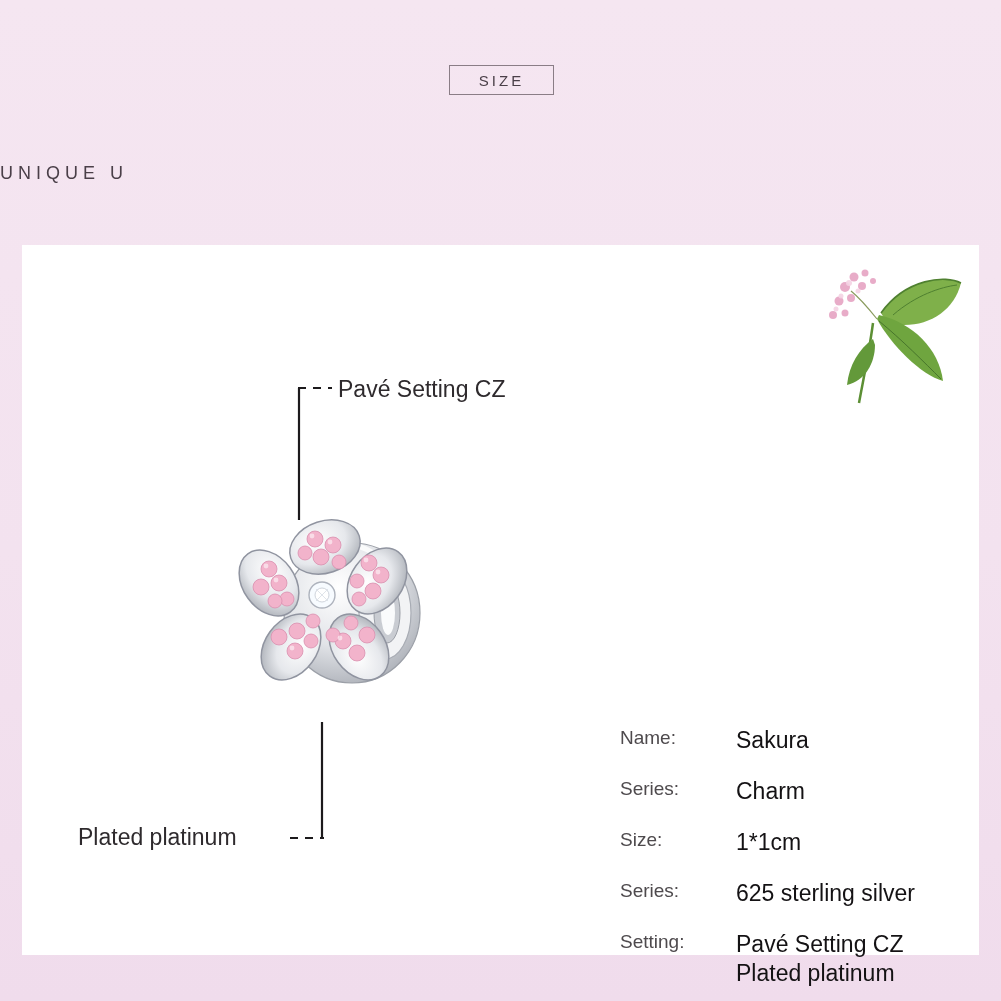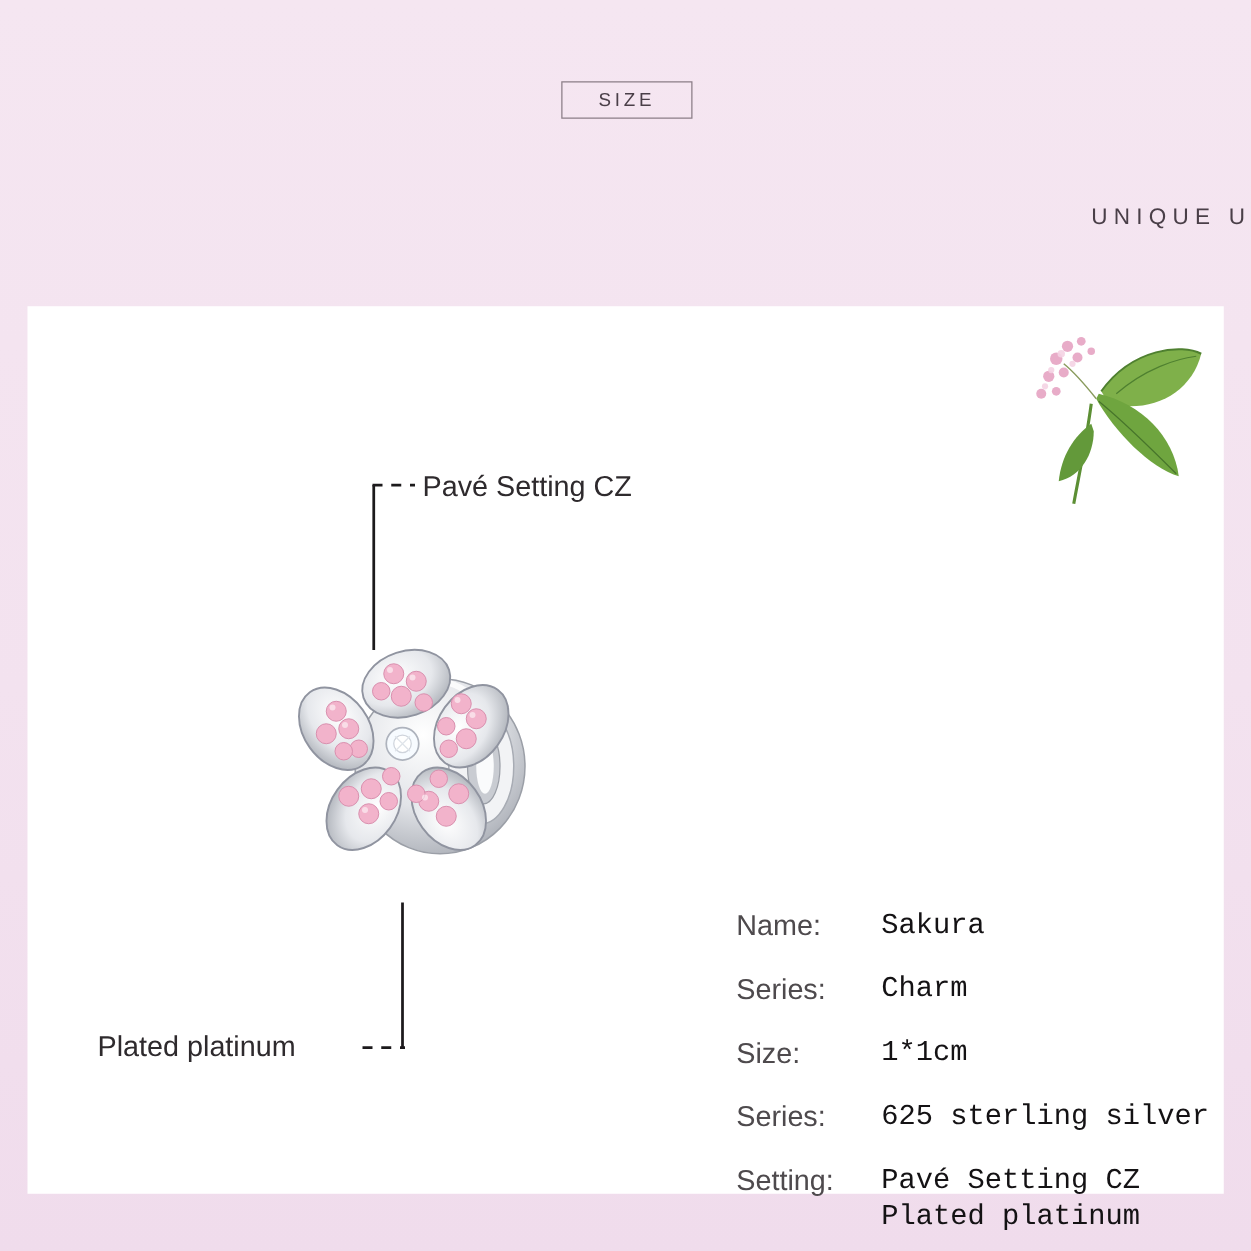--- a/index.html
+++ b/index.html
@@ -56,21 +56,21 @@
     letter-spacing: 9px;
     color: #3a3138;
     font-family: "Liberation Sans", sans-serif;
     font-weight: 400;
   }
   .info-sub {
     position: absolute;
     left: 0;
     top: 163px;
     width: 1001px;
-    text-align: right;
+    text-align: left;
     font-size: 18px;
     letter-spacing: 5px;
     color: #4a3f48;
     font-family: "Liberation Sans", sans-serif;
   }
 
   
   .card {
     position: absolute;
     left: 22px;
@@ -135,29 +135,30 @@
     width: 400px;
   }
   .spec-row {
     display: flex;
     align-items: flex-start;
     margin-bottom: 21px;
   }
   .spec-key {
     width: 116px;
     flex: 0 0 116px;
-    font-size: 23px;
+    font-size: 19px;
     color: #4e4a4d;
     font-family: "Liberation Sans", sans-serif;
     line-height: 1.3;
+    margin-left: 31px;
   }
   .spec-val {
     font-size: 23px;
     color: #141214;
-    font-family: Liberation Mono, monospace;
+    font-family: Liberation Sans, sans-serif;
     line-height: 1.3;
     white-space: pre-line;
   }
 </style>
 </head>
 <body>
 
 <div class="page">
 
   <div class="header">

